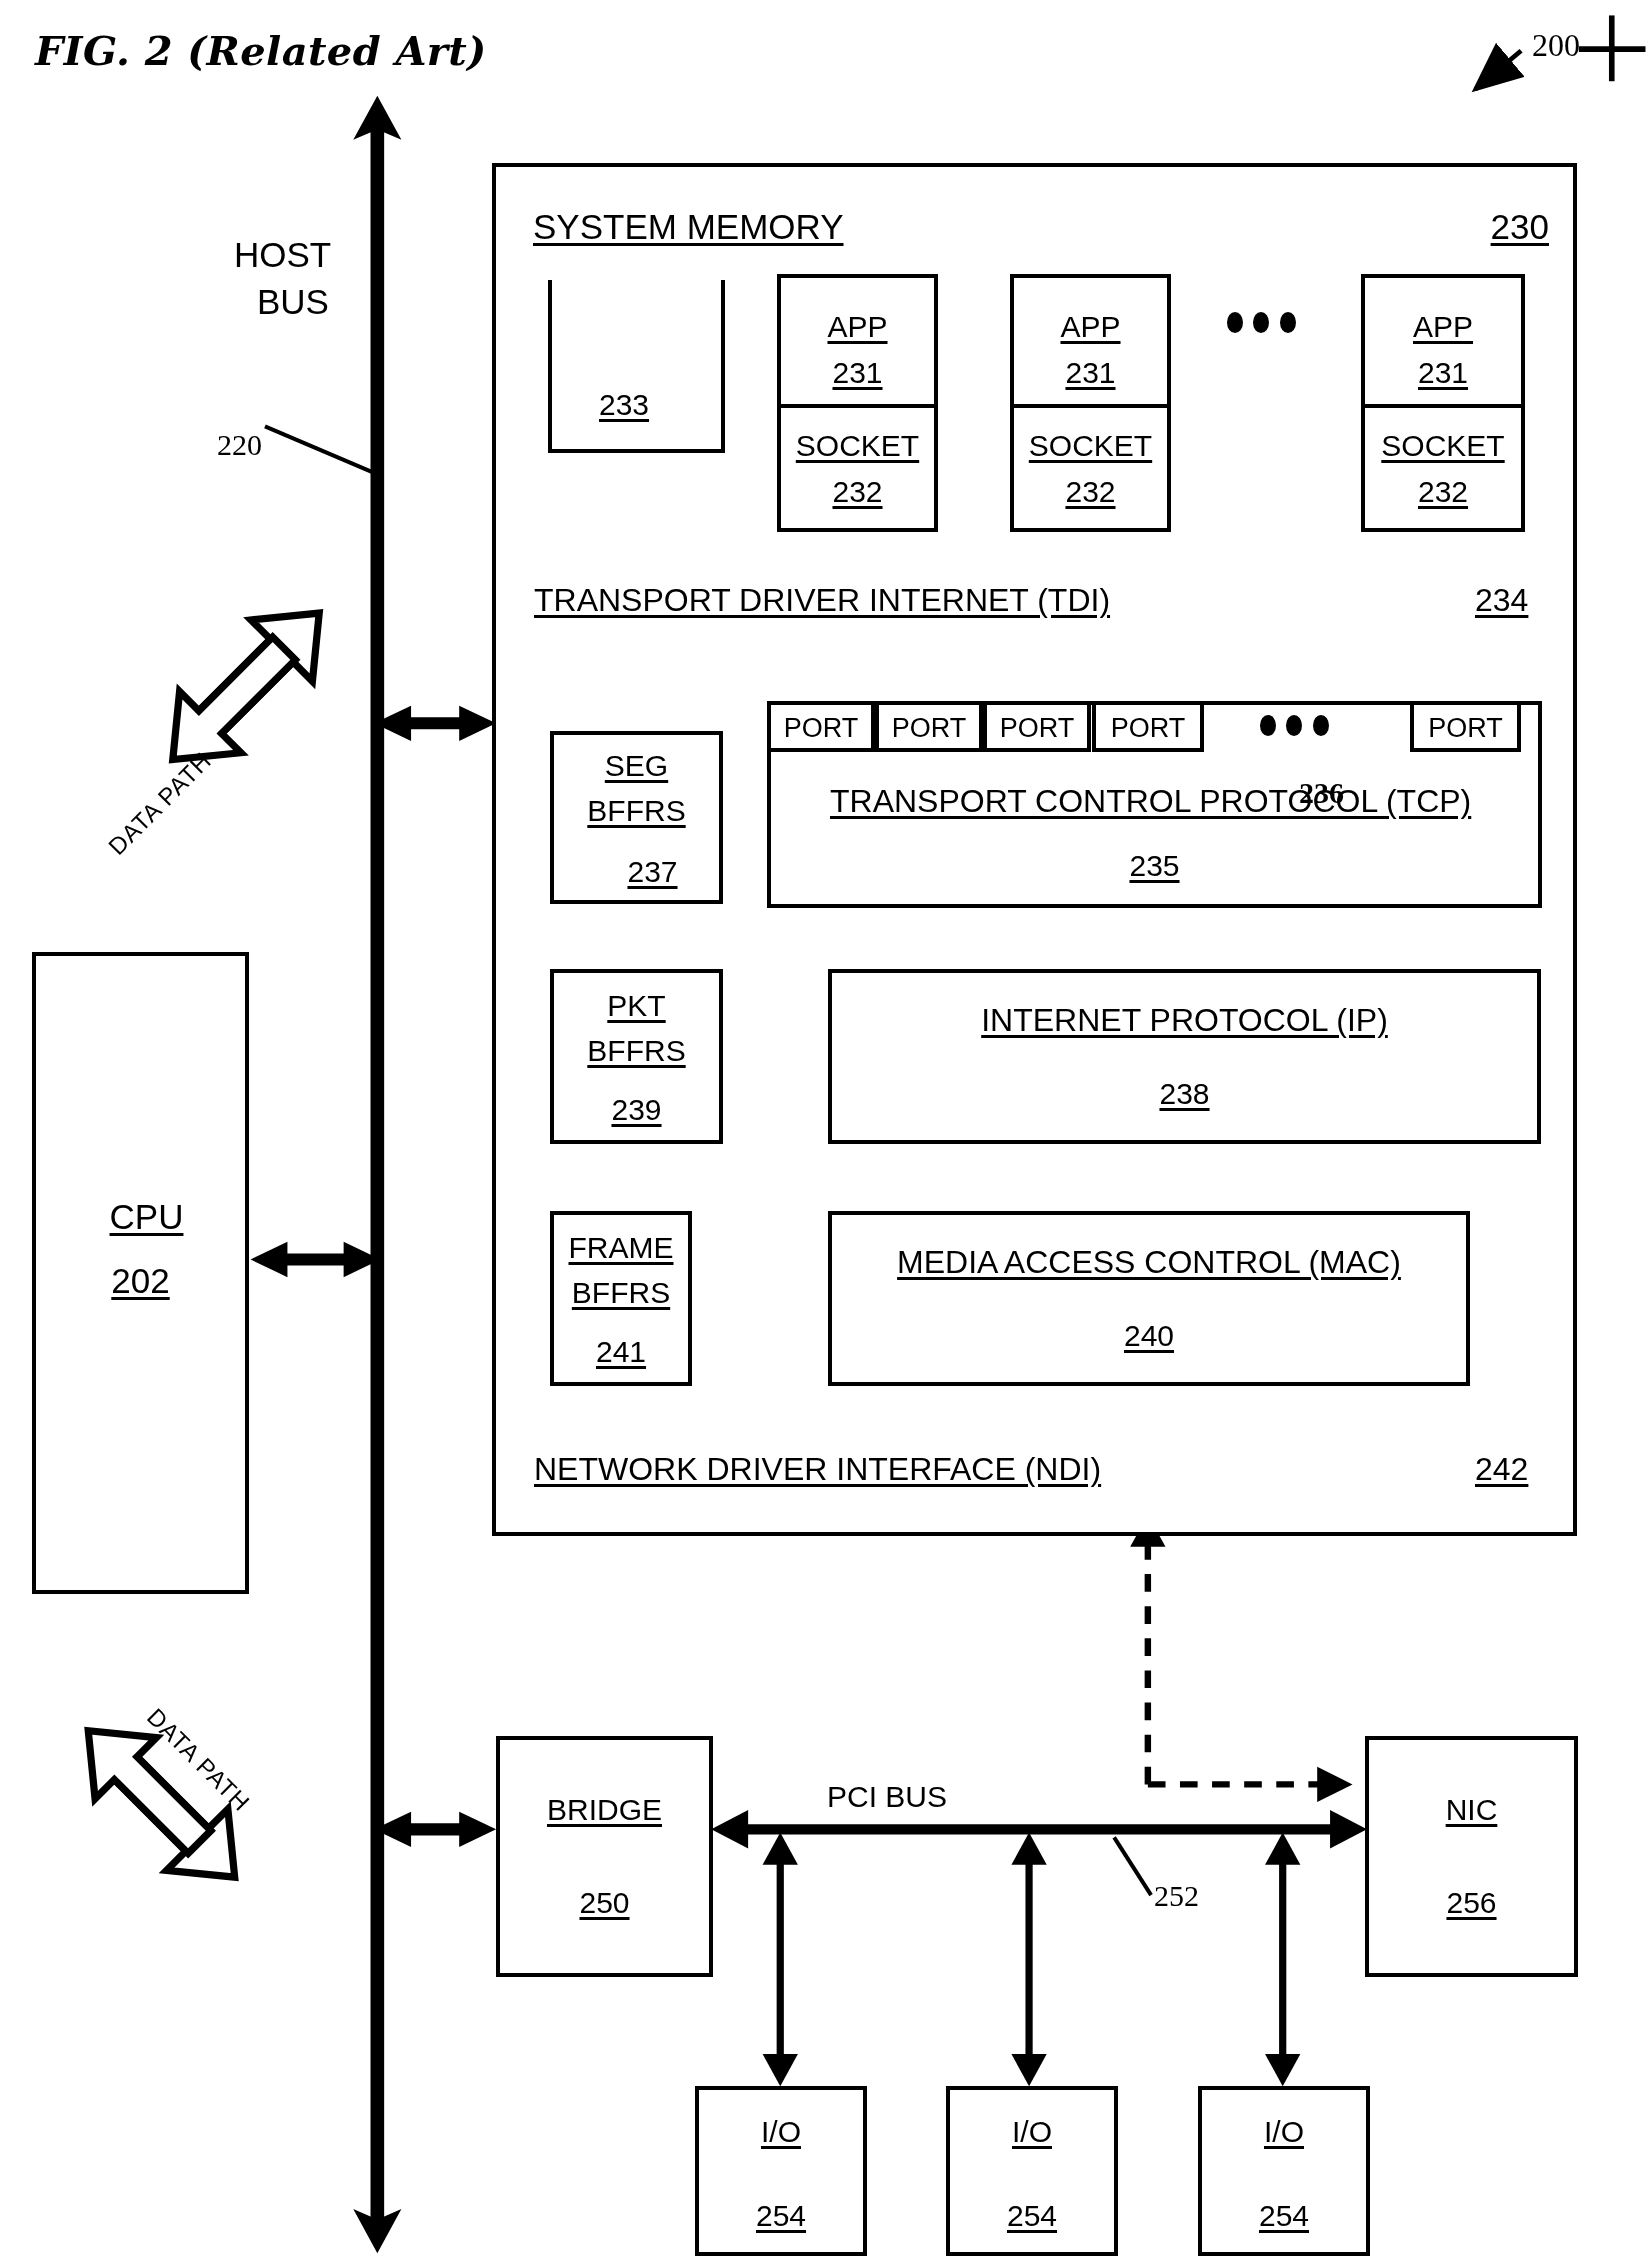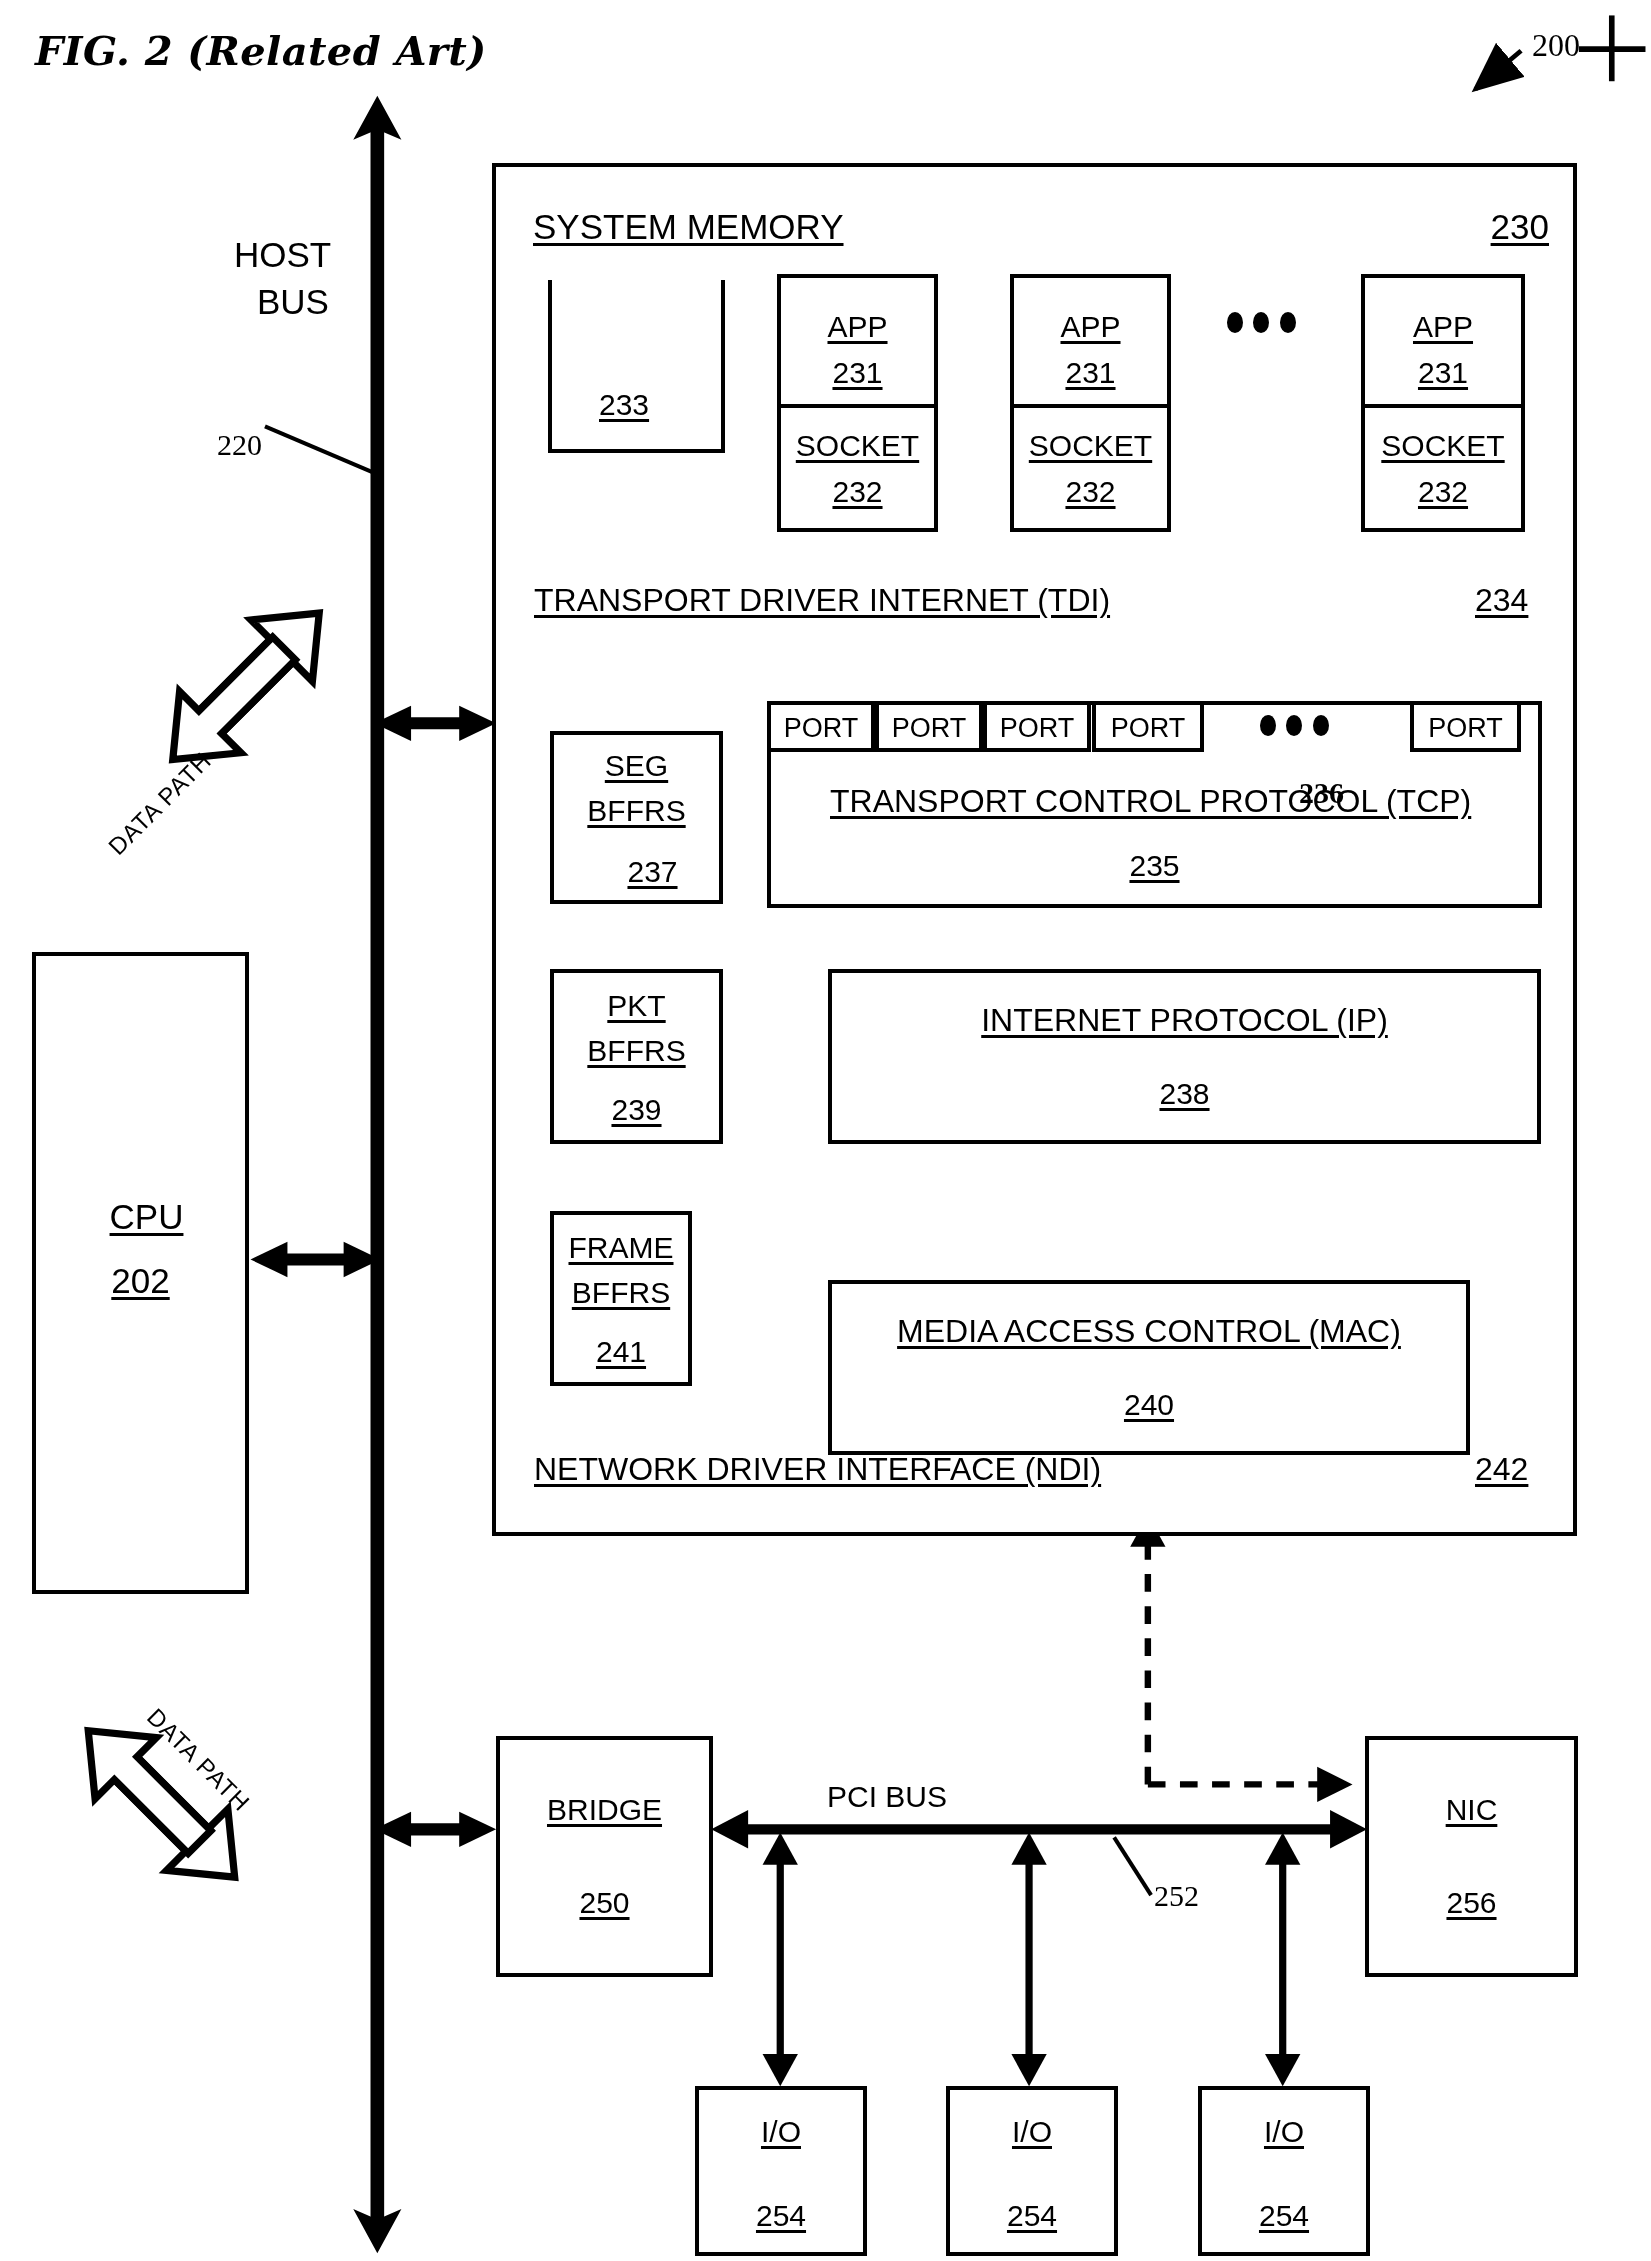--- a/index.html
+++ b/index.html
@@ -316,21 +316,21 @@
     <div class="lbl ctr u" style="top:30.5px;font-size:32px;">INTERNET PROTOCOL (IP)</div>
     <div class="lbl ctr u" style="top:106px;">238</div>
   </div>
 
   <div class="box" style="left:550px;top:1202px;width:142px;height:175px;">
     <div class="lbl ctr u" style="top:17.7px;">FRAME</div>
     <div class="lbl ctr u" style="top:63px;">BFFRS</div>
     <div class="lbl ctr u" style="top:122px;">241</div>
   </div>
 
-  <div class="box" style="left:828px;top:1271px;width:642px;height:175px;">
+  <div class="box" style="left:828px;top:1202px;width:642px;height:175px;">
     <div class="lbl ctr u" style="top:30.5px;font-size:32px;">MEDIA ACCESS CONTROL (MAC)</div>
     <div class="lbl ctr u" style="top:106px;">240</div>
   </div>
 
   <div class="plain u" style="left:534px;top:1442px;font-size:32px;">NETWORK DRIVER INTERFACE (NDI)</div>
   <div class="plain u" style="left:1475px;top:1442px;font-size:32px;">242</div>
 
   <div class="box" style="left:496px;top:1727px;width:217px;height:241px;">
     <div class="lbl ctr u" style="top:55px;">BRIDGE</div>
     <div class="lbl ctr u" style="top:148px;">250</div>

